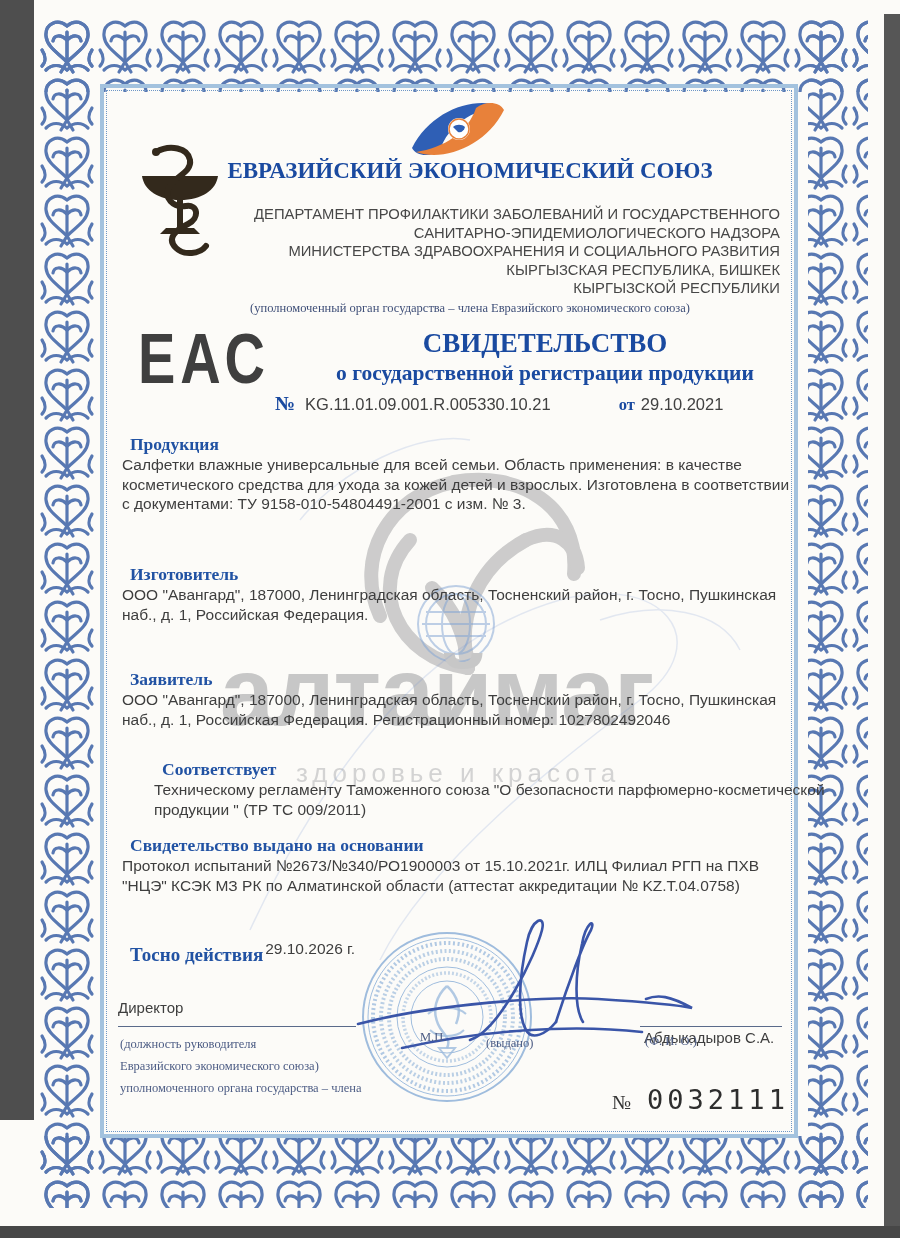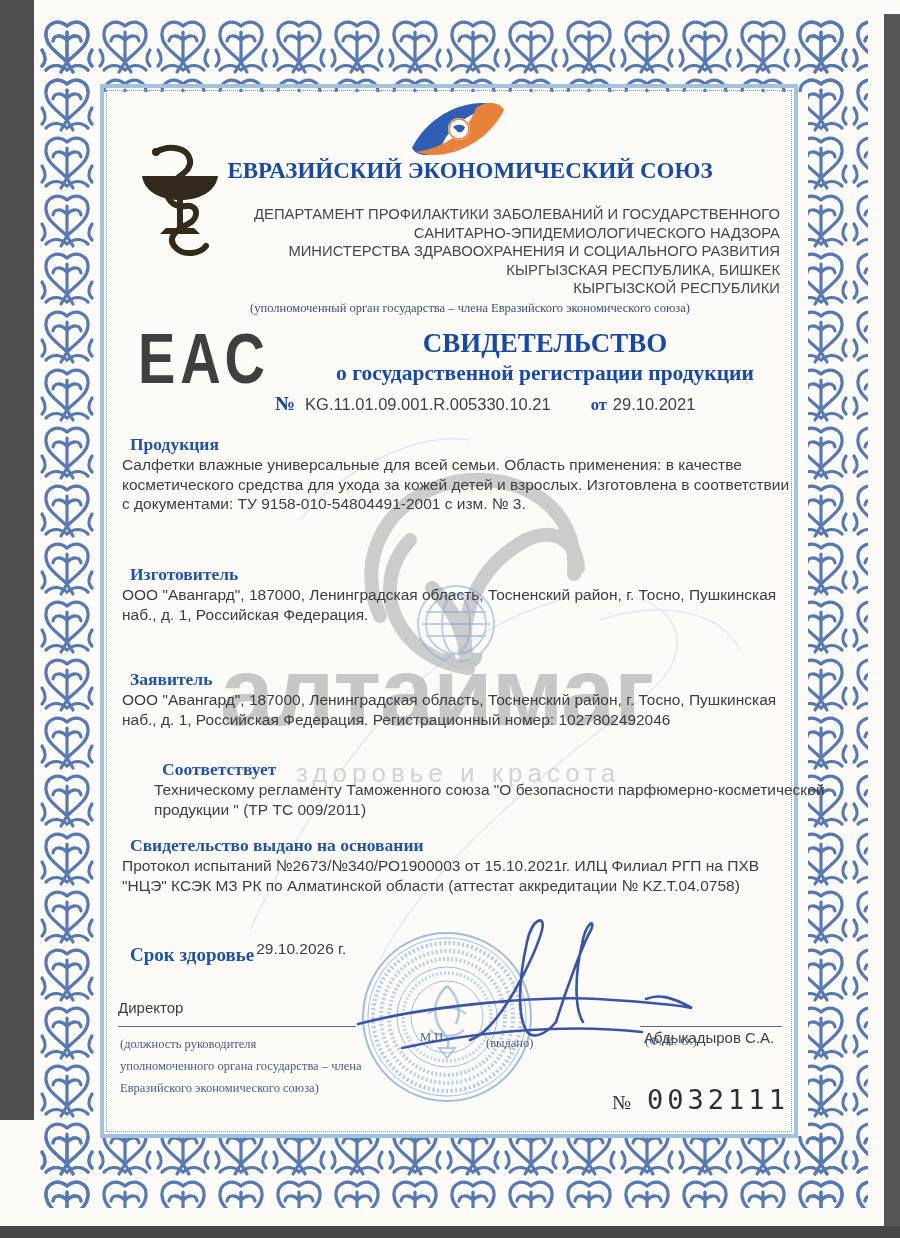--- a/index.html
+++ b/index.html
@@ -29,21 +29,21 @@
     font-family:"Liberation Serif",serif;font-size:12.5px;color:#3f4f78;}
   #eac{left:138px;top:318px;font-weight:bold;font-size:56px;letter-spacing:5px;
     color:#3f3f3f;transform:scaleY(1.25);transform-origin:top left;
     font-family:"Liberation Sans",sans-serif;}
   #cert-title{left:290px;top:328px;width:510px;text-align:center;
     font-family:"Liberation Serif",serif;font-weight:bold;font-size:27px;color:#1a4aa0;}
   #cert-subtitle{left:290px;top:361px;width:510px;text-align:center;
     font-family:"Liberation Serif",serif;font-weight:bold;font-size:21.5px;color:#1a4aa0;}
   #numline{left:275px;top:392px;font-size:16.5px;color:#414141;}
   #numline .nsign{font-family:"Liberation Serif",serif;font-weight:bold;font-size:20px;color:#1a4aa0;margin-right:10px;}
-  #numline .from{font-family:"Liberation Serif",serif;font-weight:bold;font-size:16.5px;color:#1a4aa0;margin-left:40px;margin-right:6px;}
+  #numline .from{font-family:"Liberation Serif",serif;font-weight:bold;font-size:16.5px;color:#1a4aa0;margin-left:68px;margin-right:6px;}
   
   .sec{position:absolute;left:122px;width:672px;}
   .sec-h{font-family:"Liberation Serif",serif;font-weight:bold;font-size:17.5px;color:#2152a3;margin:0 0 0 8px;}
   .sec-b{font-size:15.5px;line-height:19.5px;color:#3e3e3e;margin-top:0px;}
   #s0{top:434px;} #s1{top:564px;} #s2{top:669px;} #s3{top:759px;margin-left:32px;} #s4{top:835px;}
   
   #validity{left:130px;top:944px;display:flex;align-items:flex-start;}
   #validity .v-label{font-family:"Liberation Serif",serif;font-weight:bold;font-size:19px;color:#2152a3;}
   #validity .v-date{font-size:15.5px;color:#3e3e3e;margin-left:2px;margin-top:-4px;}
   
@@ -180,21 +180,21 @@
   <div class="sec" id="s3">
     <div class="sec-h">Соответствует</div>
     <div class="sec-b">Техническому регламенту Таможенного союза "О безопасности парфюмерно-косметической продукции " (ТР ТС 009/2011)</div>
   </div>
   <div class="sec" id="s4">
     <div class="sec-h">Свидетельство выдано на основании</div>
     <div class="sec-b">Протокол испытаний №2673/№340/РО1900003 от 15.10.2021г. ИЛЦ Филиал РГП на ПХВ "НЦЭ" КСЭК МЗ РК по Алматинской области (аттестат аккредитации № KZ.T.04.0758)</div>
   </div>
 
   <div class="abs" id="validity">
-    <span class="v-label">Срок здоровье</span>
+    <span class="v-label">Тосно действия</span>
     <span class="v-date">29.10.2026 г.</span>
   </div>
 
   <svg class="abs" style="left:358px;top:928px;opacity:.85" width="178" height="178" viewBox="0 0 178 178">
     <g stroke="#8fb2d9" fill="none">
       <circle cx="89" cy="89" r="84" stroke-width="2"></circle>
       <circle cx="89" cy="89" r="79" stroke-width="1"></circle>
       <circle cx="89" cy="89" r="74" stroke-width="4" stroke-dasharray="2 2.6" opacity=".8"></circle>
       <circle cx="89" cy="89" r="66" stroke-width="4" stroke-dasharray="2 2.4" opacity=".7"></circle>
       <circle cx="89" cy="89" r="58" stroke-width="4" stroke-dasharray="2 2.2" opacity=".7"></circle>
@@ -213,22 +213,22 @@
       <path d="M216 110 C228 72 243 32 251 18 C256 6 246 10 242 32 C235 62 234 96 243 110"></path>
       <path d="M18 112 C95 92 205 84 258 87 C305 90 334 92 352 96 C330 84 318 82 306 87"></path>
       <path d="M62 136 C142 118 232 112 302 120"></path>
     </g>
   </svg>
 
   <div class="abs" id="director">Директор</div>
   <div class="abs" id="director-line"></div>
   <div class="abs small-note" id="pos-note">
     <div>(должность руководителя</div>
+    <div>Евразийского экономического союза)</div>
     <div>уполномоченного органа государства – члена</div>
-    <div>Евразийского экономического союза)</div>
   </div>
   <div class="abs small-note" id="mp-note">М.П.</div>
   <div class="abs small-note" id="sig-note">(выдано)</div>
   <div class="abs" id="signatory">Абдыкадыров С.А.</div>
   <div class="abs" id="name-line"></div>
   <div class="abs small-note" id="fio-note">(Ф. И. О.)</div>
 
   <div class="abs" id="serial">
     <span class="nsign">№</span>
     <span class="digits">0032111</span>

